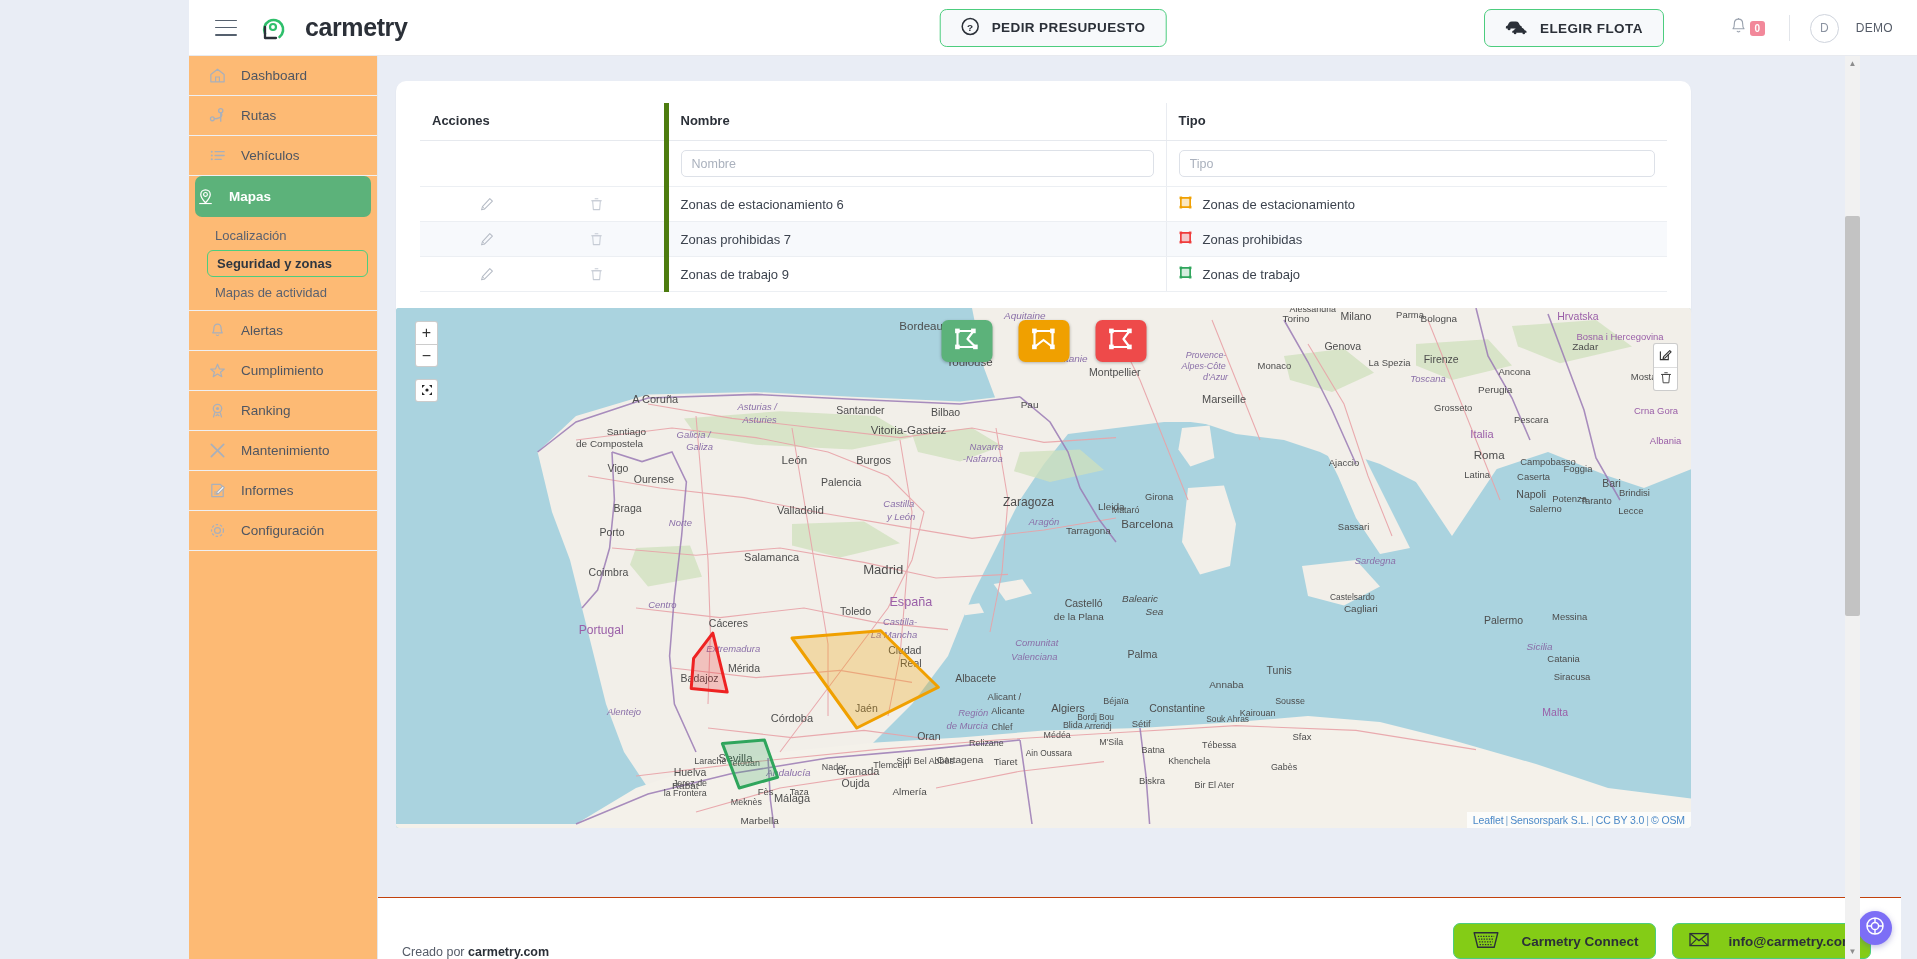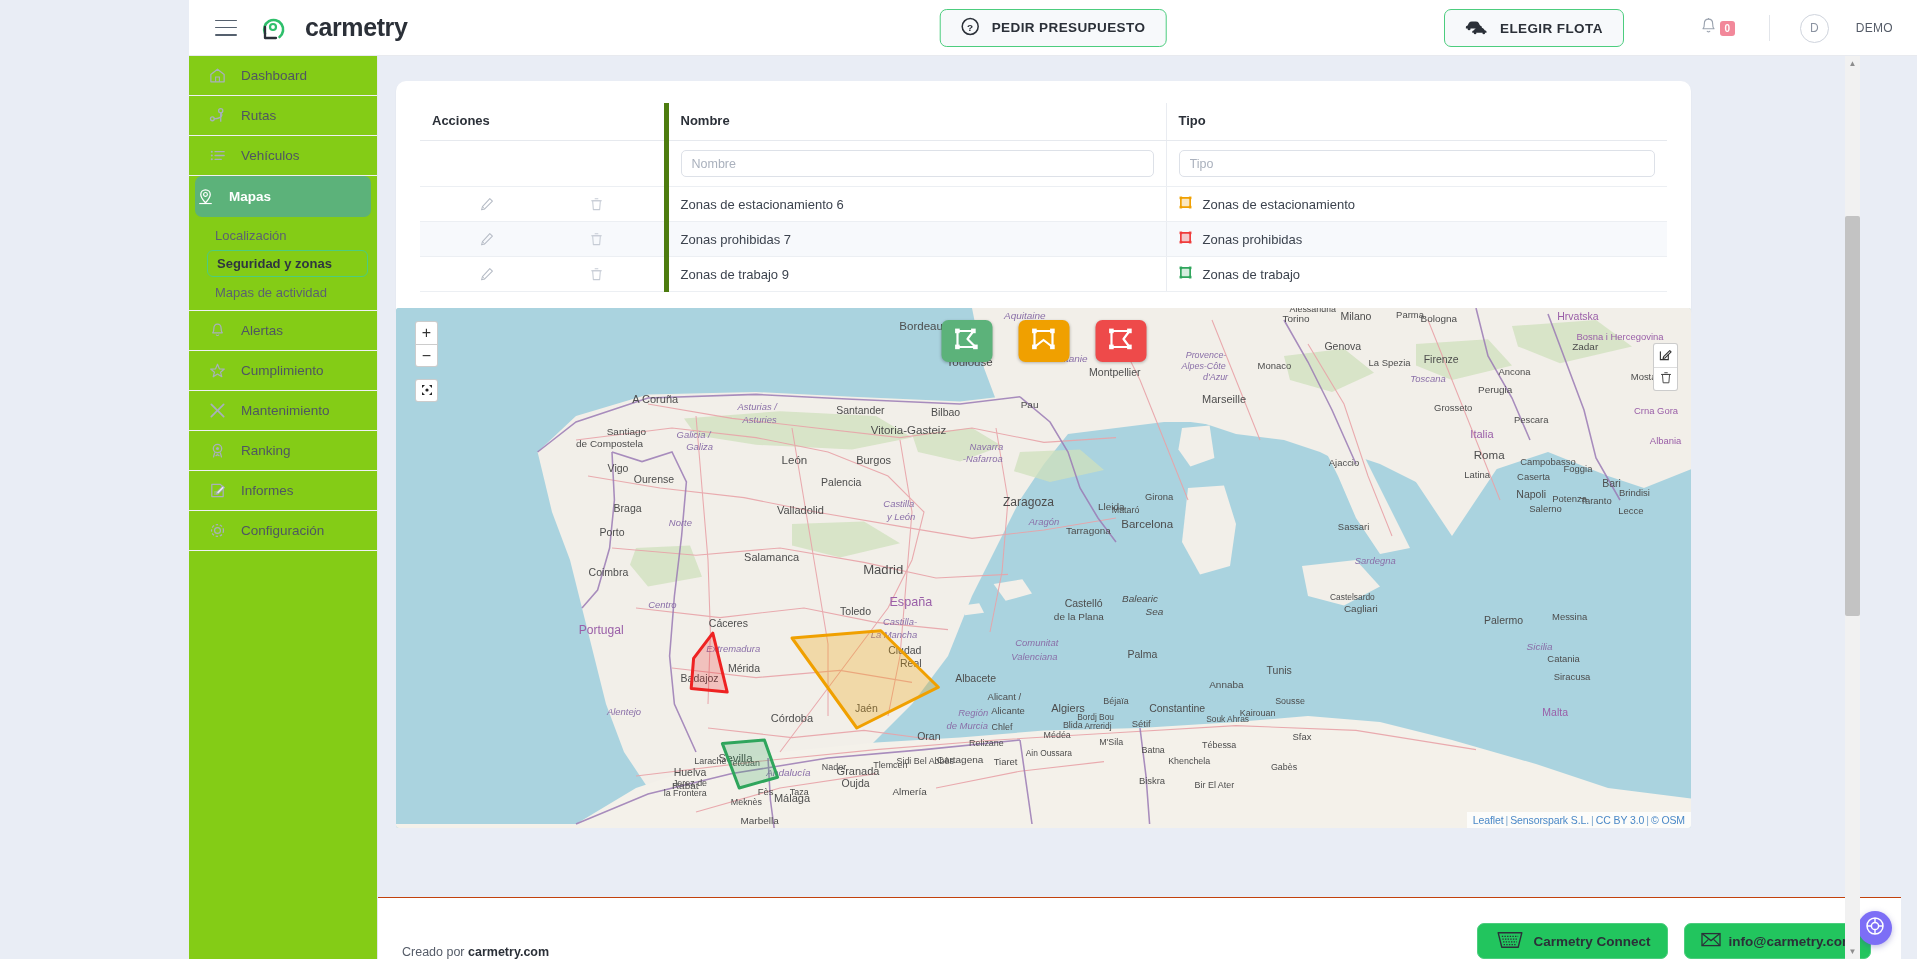--- a/index.html
+++ b/index.html
@@ -40,42 +40,42 @@
     display:inline-flex; align-items:center; gap:12px;
     background:#f7f9fb; border:1.4px solid #4ccd7e; border-radius:7px;
     padding:0 20px; height:38px; cursor:pointer;
     font-size:13.5px; font-weight:700; color:#2b3038; letter-spacing:.4px;
     white-space:nowrap;
   }
   .btn-outline svg { flex:none; }
 
   .topbar-right {
     position:absolute; right:0; top:0; height:56px;
-    display:flex; align-items:center; gap:16px;
+    display:flex; align-items:center; gap:6px;
     padding-right:24px;
   }
   .fleet-wrap { margin-right:60px; }
   .bell-wrap { position:relative; display:flex; align-items:center; margin-right:4px; cursor:pointer; }
   .bell-badge {
     background:#f2889a; color:#fff; font-size:10px; font-weight:700;
     border-radius:3px; min-width:15px; height:15px; line-height:15px;
     text-align:center; padding:0 3px; margin-left:3px;
   }
   .topbar-divider { width:1px; height:26px; background:#e2e5ea; margin:0 14px; }
   .avatar {
     width:29px; height:29px; border-radius:50%; border:1.3px solid #cfd4dd;
     display:flex; align-items:center; justify-content:center;
     font-size:12px; color:#8b93a1; font-weight:500;
   }
   .user-name { font-size:12px; color:#555c68; margin-left:11px; letter-spacing:.3px; }
 
   
   .sidebar {
     position:absolute; left:189px; top:56px; width:189px; height:903px;
-    background:#84cc16; border-right:1px solid #e4e7ec;
+    background:#fdba74; border-right:1px solid #e4e7ec;
     overflow:hidden;
   }
   .nav-item {
     display:flex; align-items:center; gap:13px;
     height:40px; padding:0 0 0 18px;
     border-bottom:1px solid #eef0f3;
     font-size:13.5px; color:#4f5662; cursor:pointer;
   }
   .nav-item .nav-ico { width:21px; height:21px; flex:none; display:flex; align-items:center; justify-content:center; }
   .nav-item.active {
@@ -181,22 +181,22 @@
   .footer {
     position:absolute; left:378px; bottom:0; width:1523px; height:62px;
     background:#ffffff; border-top:1px solid #c2410c;
     display:flex; align-items:flex-end; justify-content:space-between;
     padding:0 30px 0 24px;
   }
   .footer-left { font-size:12.5px; color:#555c68; }
   .footer-left b { color:#2b3038; }
   .footer-right { display:flex; gap:16px; align-items:center; }
   .footer-btn {
-    display:inline-flex; align-items:center; gap:8px;
-    background:#22c55e; border:1.4px solid #4ccd7e; border-radius:7px;
+    display:inline-flex; align-items:center; gap:20px;
+    background:#84cc16; border:1.4px solid #4ccd7e; border-radius:7px;
     height:36px; padding:0 16px; cursor:pointer;
     font-size:13.5px; font-weight:700; color:#2b3038; white-space:nowrap;
   }
 
   .support-fab {
     position:absolute; right:25px; bottom:14px; width:34px; height:34px;
     border-radius:50%; background:#7c6ef6;
     display:flex; align-items:center; justify-content:center; cursor:pointer;
     box-shadow:0 2px 6px rgba(70,60,170,.35);
   }
@@ -366,37 +366,37 @@
         <svg width="19" height="19" viewBox="0 0 20 20">
           <path d="M10 3.4 L12 8.2 L17.2 8.5 L13.2 11.8 L14.5 16.6 L10 13.8 L5.5 16.6 L6.8 11.8 L2.8 8.5 L8 8.2 Z" fill="none" stroke="#a8b0bc" stroke-width="1.25" stroke-linejoin="round"></path>
         </svg>
       </span>
       <span>Cumplimiento</span>
     </div>
 
     <div class="nav-item">
       <span class="nav-ico">
         <svg width="19" height="19" viewBox="0 0 20 20">
+          <circle cx="10" cy="8" r="4.4" fill="none" stroke="#a8b0bc" stroke-width="1.4"></circle>
+          <circle cx="10" cy="8" r="1.6" fill="#a8b0bc"></circle>
+          <path d="M7 12.6 L5.8 16.8 M13 12.6 L14.2 16.8 M8.4 15.4 L10 14.4 L11.6 15.4" stroke="#a8b0bc" stroke-width="1.3" fill="none" stroke-linecap="round"></path>
+        </svg>
+      </span>
+      <span>Ranking</span>
+    </div>
+
+    <div class="nav-item">
+      <span class="nav-ico">
+        <svg width="19" height="19" viewBox="0 0 20 20">
           <path d="M3.5 3.5 L9 9 M11 11 L16.5 16.5" stroke="#a8b0bc" stroke-width="1.8" stroke-linecap="round"></path>
           <path d="M16.5 3.5 L11 9 M9 11 L3.5 16.5" stroke="#a8b0bc" stroke-width="1.8" stroke-linecap="round"></path>
           <circle cx="10" cy="10" r="1.4" fill="#a8b0bc"></circle>
         </svg>
       </span>
       <span>Mantenimiento</span>
-    </div>
-
-    <div class="nav-item">
-      <span class="nav-ico">
-        <svg width="19" height="19" viewBox="0 0 20 20">
-          <circle cx="10" cy="8" r="4.4" fill="none" stroke="#a8b0bc" stroke-width="1.4"></circle>
-          <circle cx="10" cy="8" r="1.6" fill="#a8b0bc"></circle>
-          <path d="M7 12.6 L5.8 16.8 M13 12.6 L14.2 16.8 M8.4 15.4 L10 14.4 L11.6 15.4" stroke="#a8b0bc" stroke-width="1.3" fill="none" stroke-linecap="round"></path>
-        </svg>
-      </span>
-      <span>Ranking</span>
     </div>
 
 
     <div class="nav-item">
       <span class="nav-ico">
         <svg width="19" height="19" viewBox="0 0 20 20">
           <path d="M4 3.6 L13 3.6 L16 6.6 L16 16.4 L4 16.4 Z" fill="none" stroke="#a8b0bc" stroke-width="1.3" stroke-linejoin="round"></path>
           <path d="M6.4 11.6 H11 M6.4 13.6 H11" stroke="#a8b0bc" stroke-width="1.1"></path>
           <path d="M15.6 5.4 L9.6 11.4 L9 13.6 L11.2 13 L17.2 7 Z" fill="#ffffff" stroke="#a8b0bc" stroke-width="1.2" stroke-linejoin="round"></path>
         </svg>

